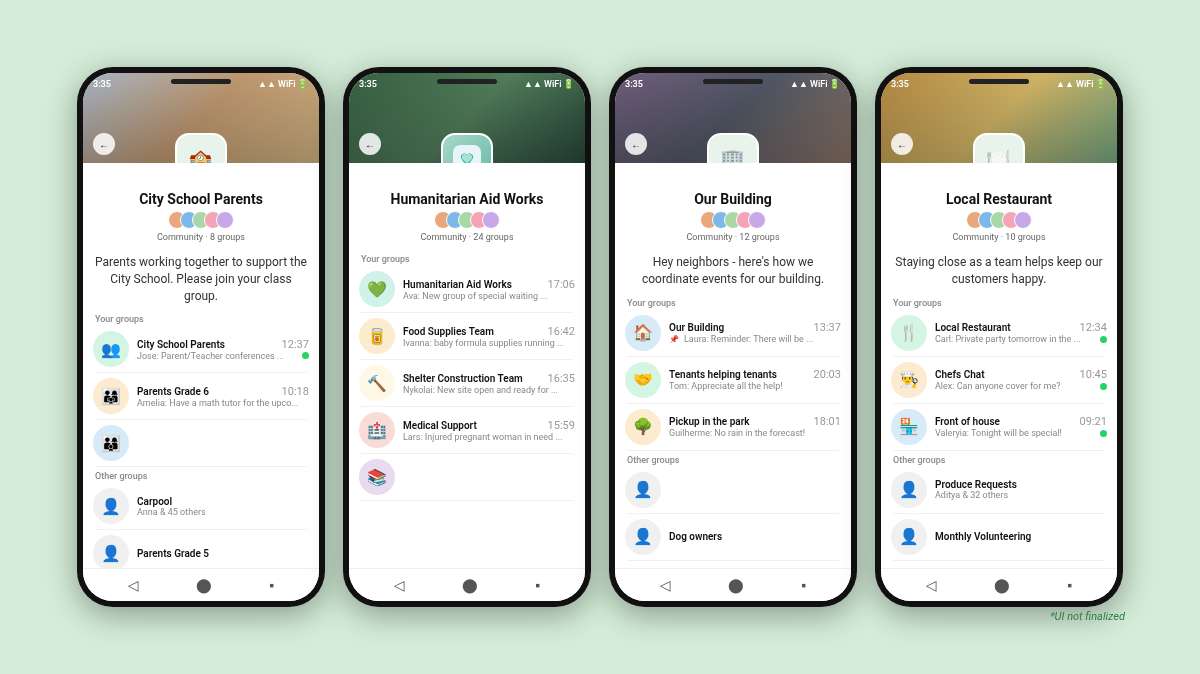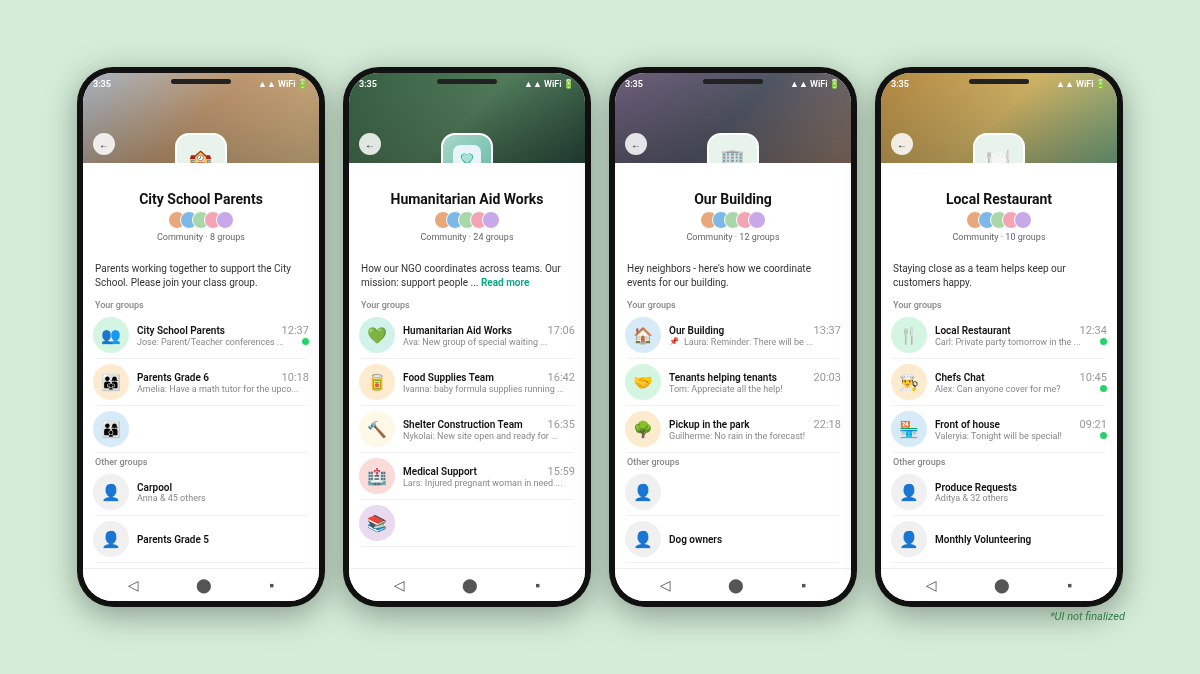--- a/index.html
+++ b/index.html
@@ -143,26 +143,25 @@
     .avatar-circle.a1 { background: #e8a87c; }
     .avatar-circle.a2 { background: #7cb9e8; }
     .avatar-circle.a3 { background: #a8d8a8; }
     .avatar-circle.a4 { background: #f4a4b4; }
     .avatar-circle.a5 { background: #c8a8e8; }
     .community-meta {
       font-size: 9px;
       color: #666;
     }
     .community-desc {
-      font-size: 10px;
+      font-size: 12px;
       color: #333;
-      text-align: left;
+      text-align: center;
       padding: 4px 12px 6px;
       line-height: 1.4;
-      margin-top: 8px;
     }
     .read-more { color: #00a884; font-weight: 600; }
     .groups-scroll {
       flex: 1;
       overflow-y: auto;
       overflow-x: hidden;
       padding: 0 0 4px;
     }
     .groups-scroll::-webkit-scrollbar { display: none; }
     .section-label {
@@ -399,23 +398,20 @@
         <div class="community-name">Humanitarian Aid Works</div>
         <div class="avatar-row">
           <div class="avatar-circle a1"></div>
           <div class="avatar-circle a2"></div>
           <div class="avatar-circle a3"></div>
           <div class="avatar-circle a4"></div>
           <div class="avatar-circle a5"></div>
         </div>
         <div class="community-meta">Community · 24 groups</div>
       </div>
-      <div class="community-desc">
-        How our NGO coordinates across teams. Our mission: support people ... <span class="read-more">Read more</span>
-      </div>
       <div class="groups-scroll">
         <div class="section-label">Your groups</div>
 
       <div class="group-item">
         <div class="group-avatar teal-bg">
           <span style="font-size:16px">💚</span>
         </div>
         <div class="group-info">
           <div class="group-header-row">
             <span class="group-name">Humanitarian Aid Works</span>
@@ -556,21 +552,21 @@
       </div>
       <div class="divider"></div>
 
       <div class="group-item">
         <div class="group-avatar orange-bg">
           <span style="font-size:16px">🌳</span>
         </div>
         <div class="group-info">
           <div class="group-header-row">
             <span class="group-name">Pickup in the park</span>
-            <span class="group-time">22:18</span>
+            <span class="group-time">18:01</span>
           </div>
           <div class="group-preview">
             <span style="flex:1;overflow:hidden;text-overflow:ellipsis;white-space:nowrap">Guilherme: No rain in the forecast!</span>
           </div>
         </div>
       </div>
       <div class="divider"></div>
 
     <div class="section-label">Other groups</div>
 

